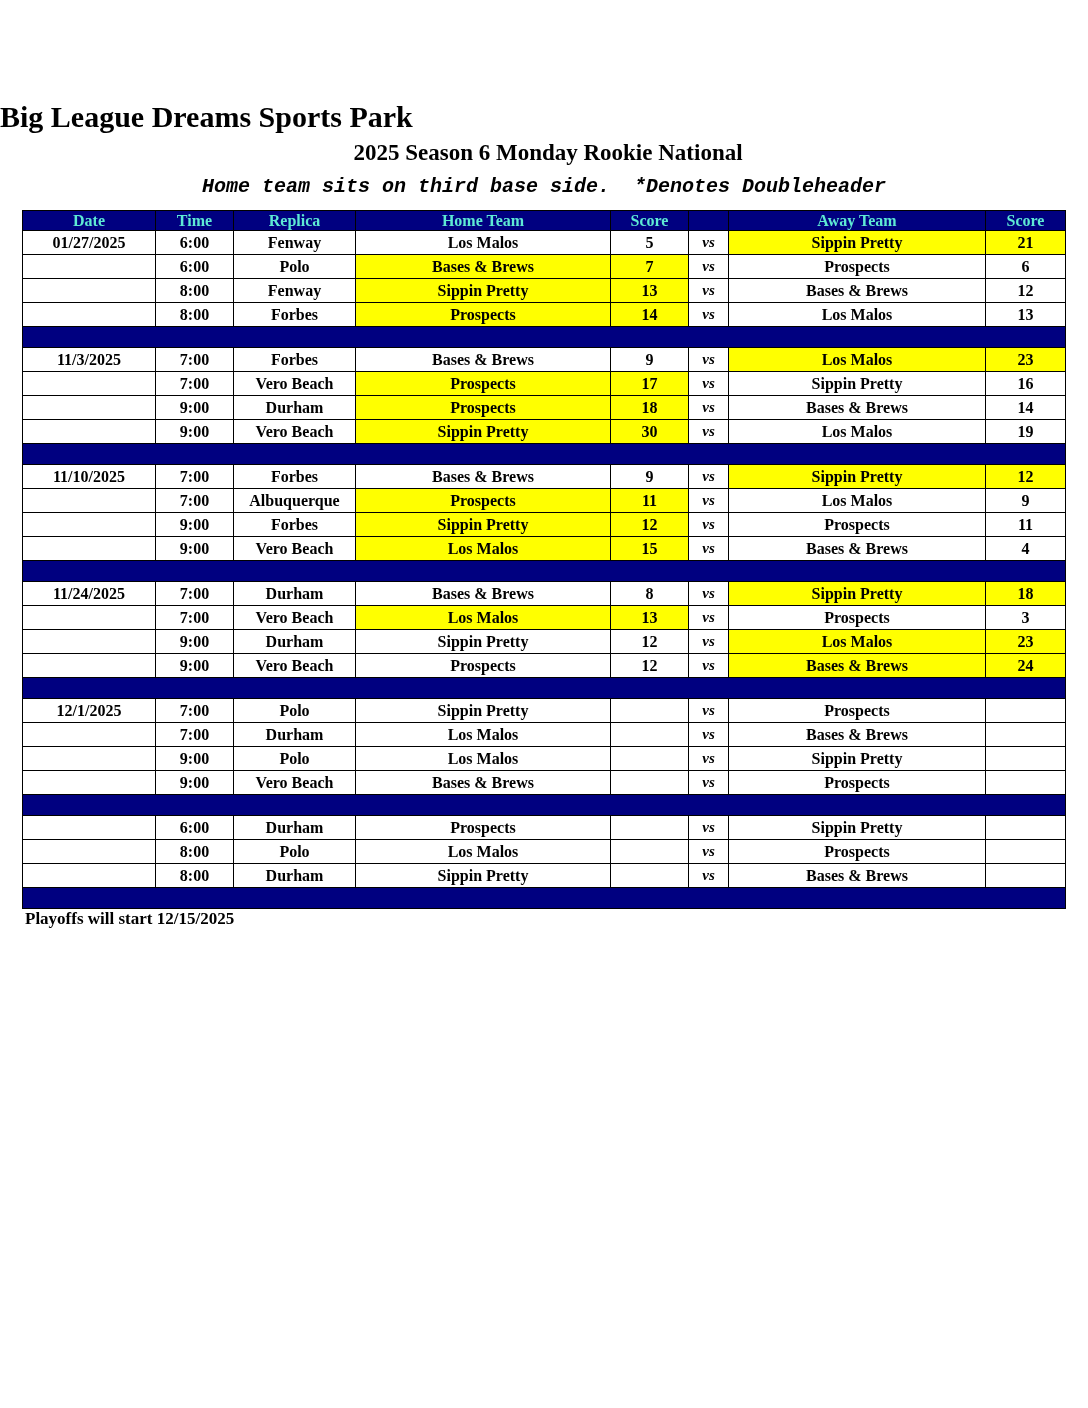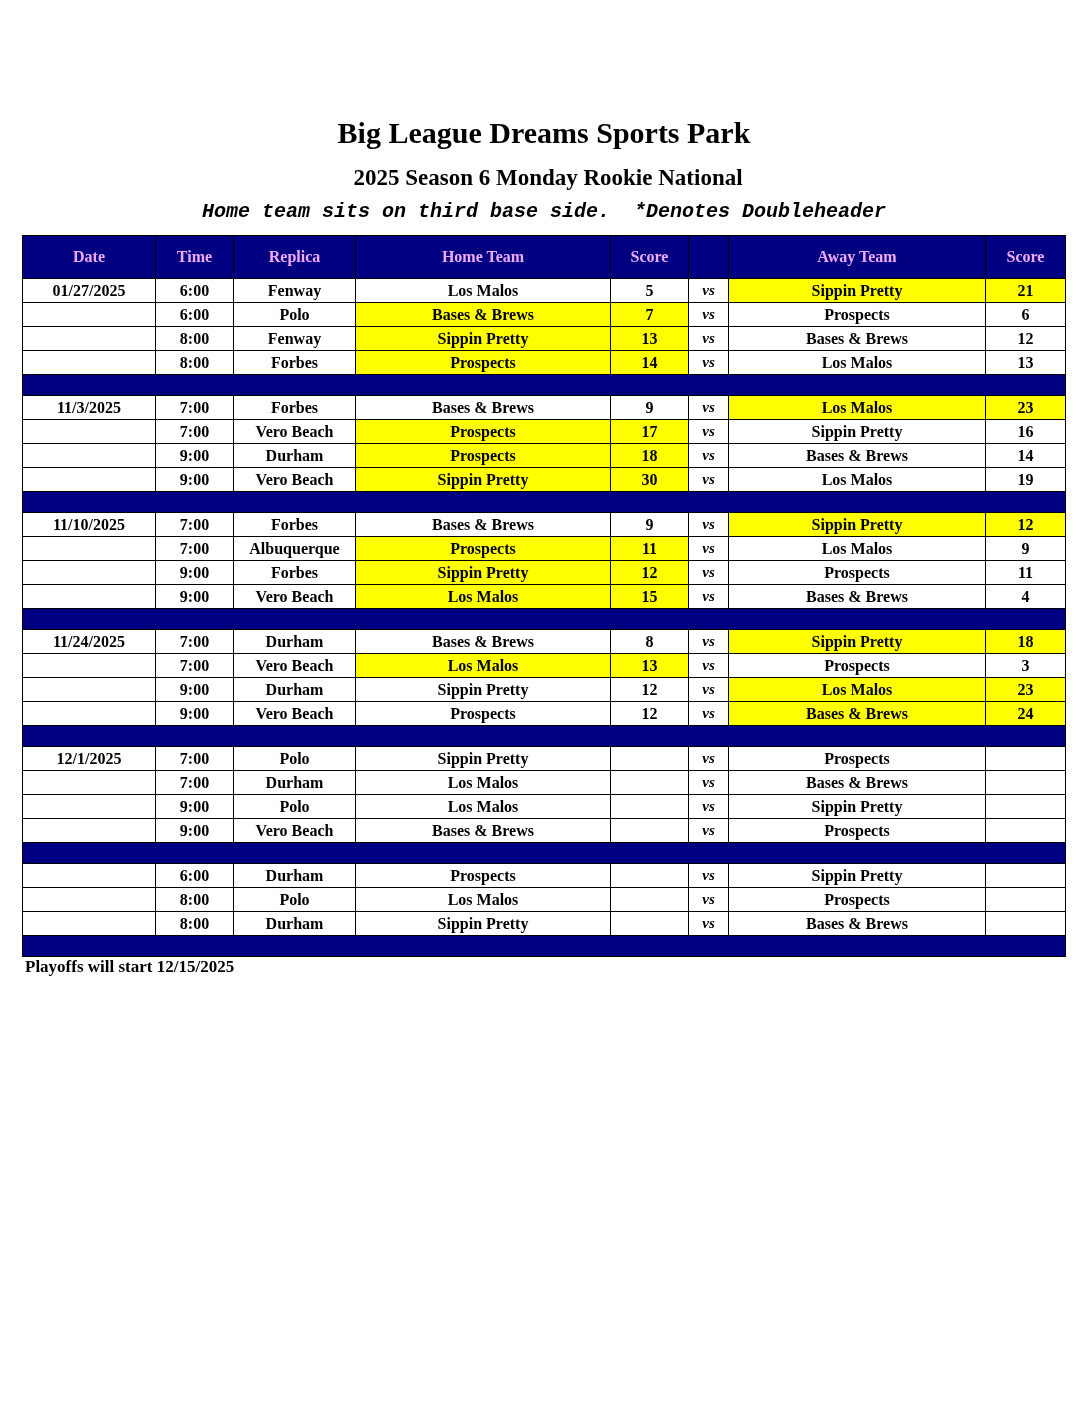--- a/index.html
+++ b/index.html
@@ -17,24 +17,24 @@
     width: 1088px;
     height: 1408px;
     font-family: "Liberation Serif", serif;
     color: var(--ink);
     position: relative;
   }
   .page {
     padding-top: 100px;
   }
   .page-title {
-    text-align: center;
+    text-align: left;
     font-size: 30px;
     font-weight: bold;
-    margin: 16px;
+    margin: 0;
     line-height: 1.1;
   }
   .page-subtitle {
     text-align: center;
     font-size: 23px;
     font-weight: bold;
     margin: 7px 0 0 8px;
     line-height: 1.1;
   }
   .page-note {
@@ -59,22 +59,22 @@
     vertical-align: middle;
     font-weight: bold;
     font-size: 16px;
     padding: 0 2px;
     height: 24px;
     overflow: hidden;
     white-space: nowrap;
   }
   table.schedule thead th {
     background: var(--navy);
-    color: #f0abfc;
-    height: 43px;
+    color: #5eead4;
+    height: 20px;
     font-size: 16px;
   }
   table.schedule td.vs {
     font-style: italic;
     font-size: 15px;
   }
   table.schedule td.win {
     background: var(--yellow);
   }
   table.schedule tr.separator td {

